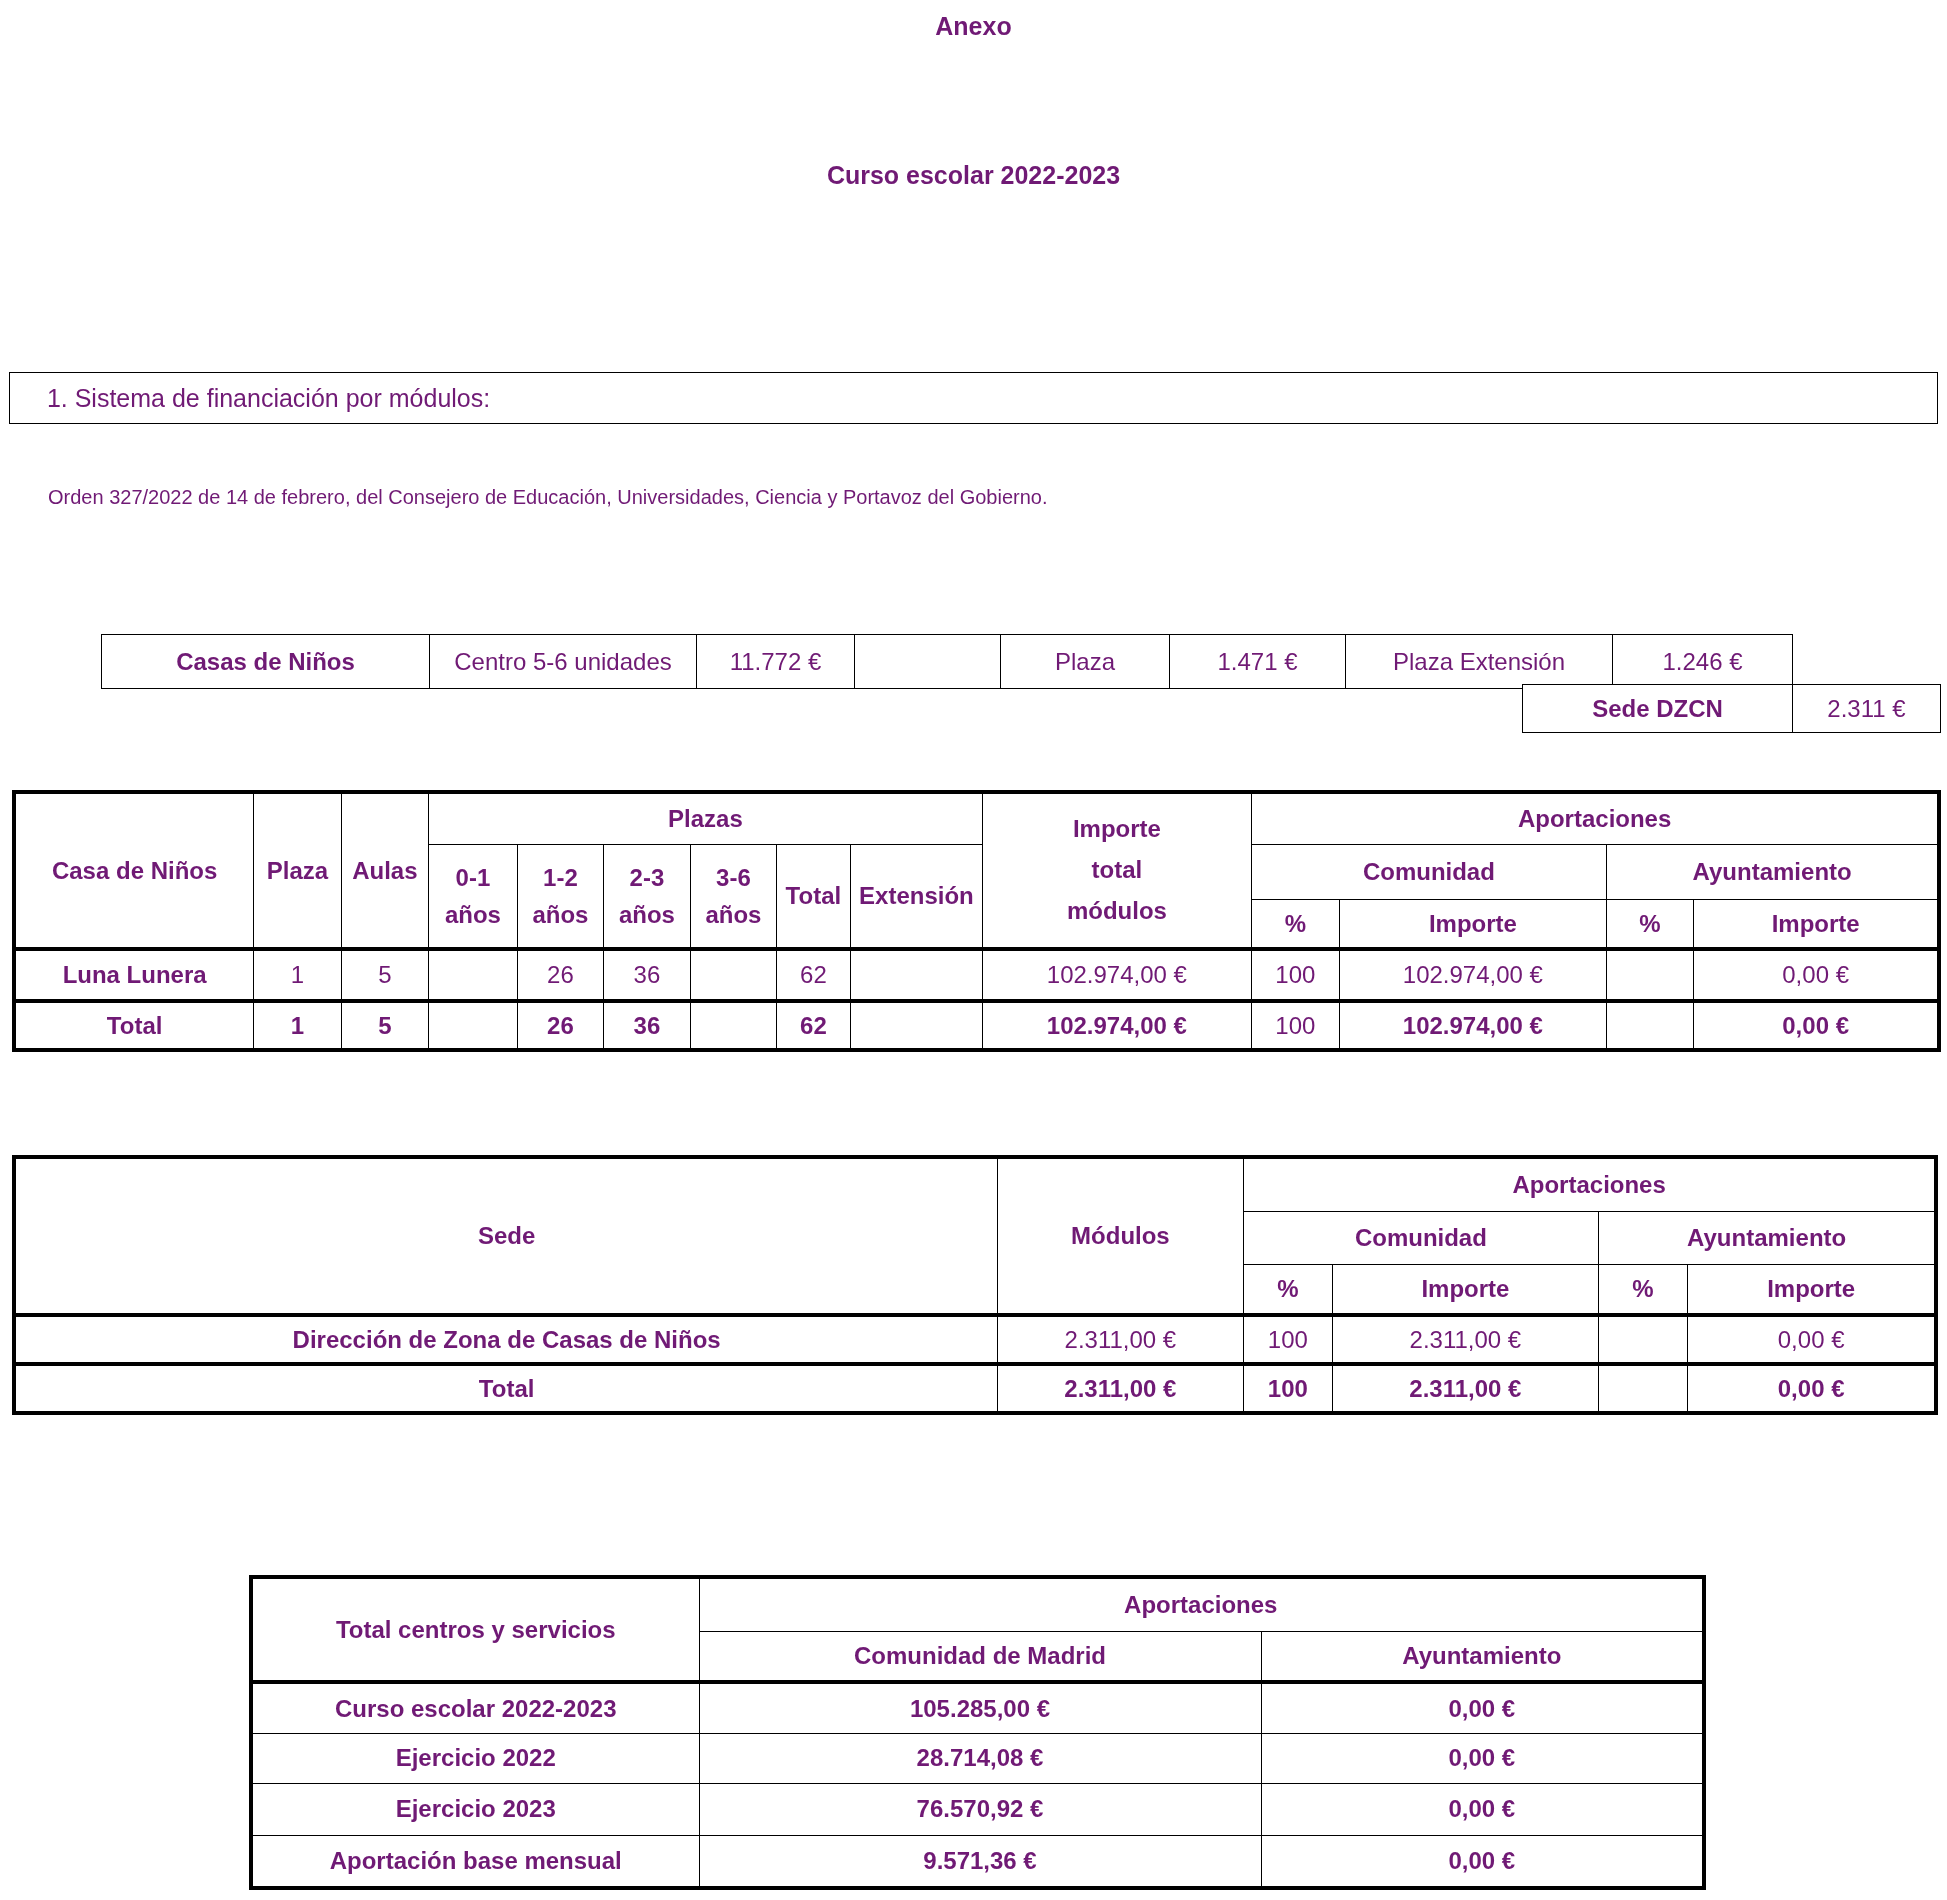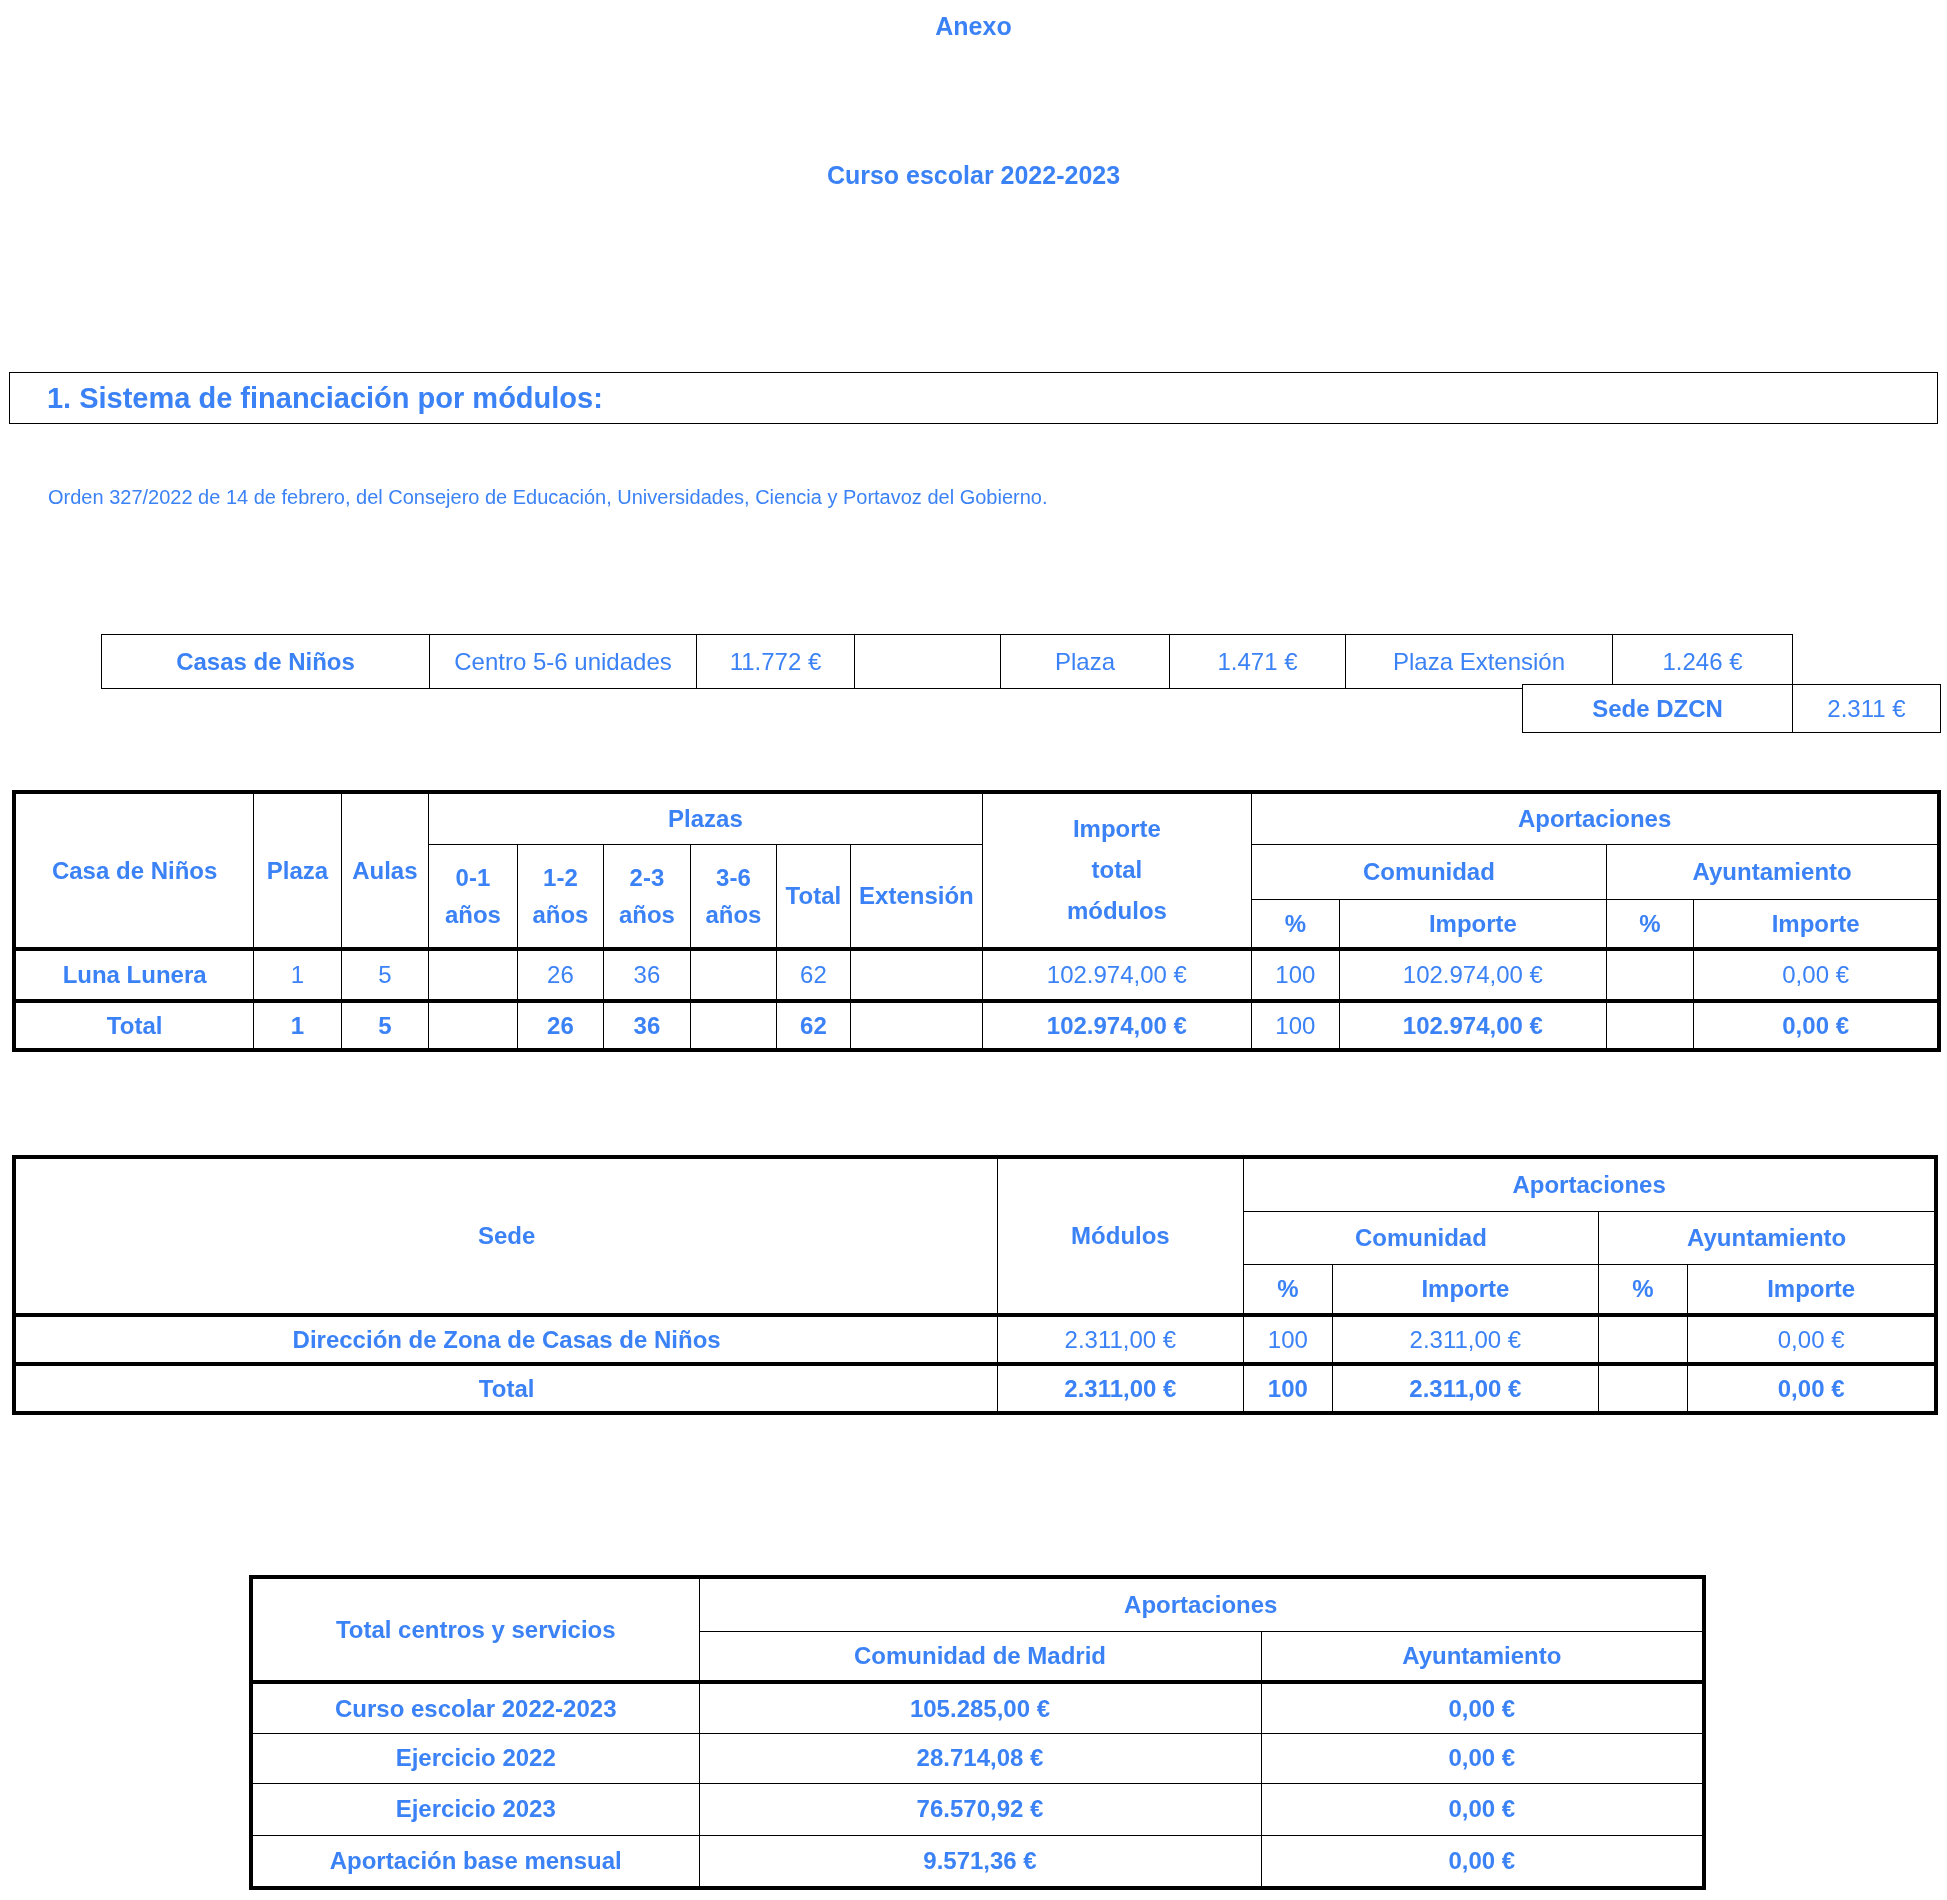--- a/index.html
+++ b/index.html
@@ -1,20 +1,20 @@
 <!DOCTYPE html>
 <html style="font-size:14px"><head>
 <meta charset="utf-8">
 <style>
   html,body{margin:0;padding:0;background:#ffffff;}
-  #page{position:relative;width:1947px;height:1901px;background:#ffffff;color:#3b82f6;
+  #page{position:relative;width:1947px;height:1901px;background:#ffffff;color:#701a75;
         font-family:"Liberation Sans", sans-serif;}
   .title{position:absolute;left:0;width:1947px;text-align:center;font-weight:bold;font-size:25px;}
   #section-box{position:absolute;left:8.9px;top:372px;width:1890px;height:50px;
-        border:1.8px solid #000;font-weight:bold;font-size:29px;line-height:50px;padding-left:37px;}
+        border:1.8px solid #000;font-weight:normal;font-size:25px;line-height:50px;padding-left:37px;}
   #order-note{position:absolute;left:48px;top:486px;font-size:20px;}
   table.tbl{border-collapse:collapse;table-layout:fixed;position:absolute;background:#fff;font-size:24px;}
   table.tbl td{border:1.8px solid #000;text-align:center;vertical-align:middle;padding:0;
         overflow:hidden;line-height:1.55;}
   table.thickborder{border:4.4px solid #000;}
   table.rates{border:1.8px solid #000;}
   tr.thick-top td{border-top:4.4px solid #000;}
   .b{font-weight:bold;}
   .r40{text-align:right;padding-right:35px;}
   .r30{text-align:right;padding-right:26.6px;}

